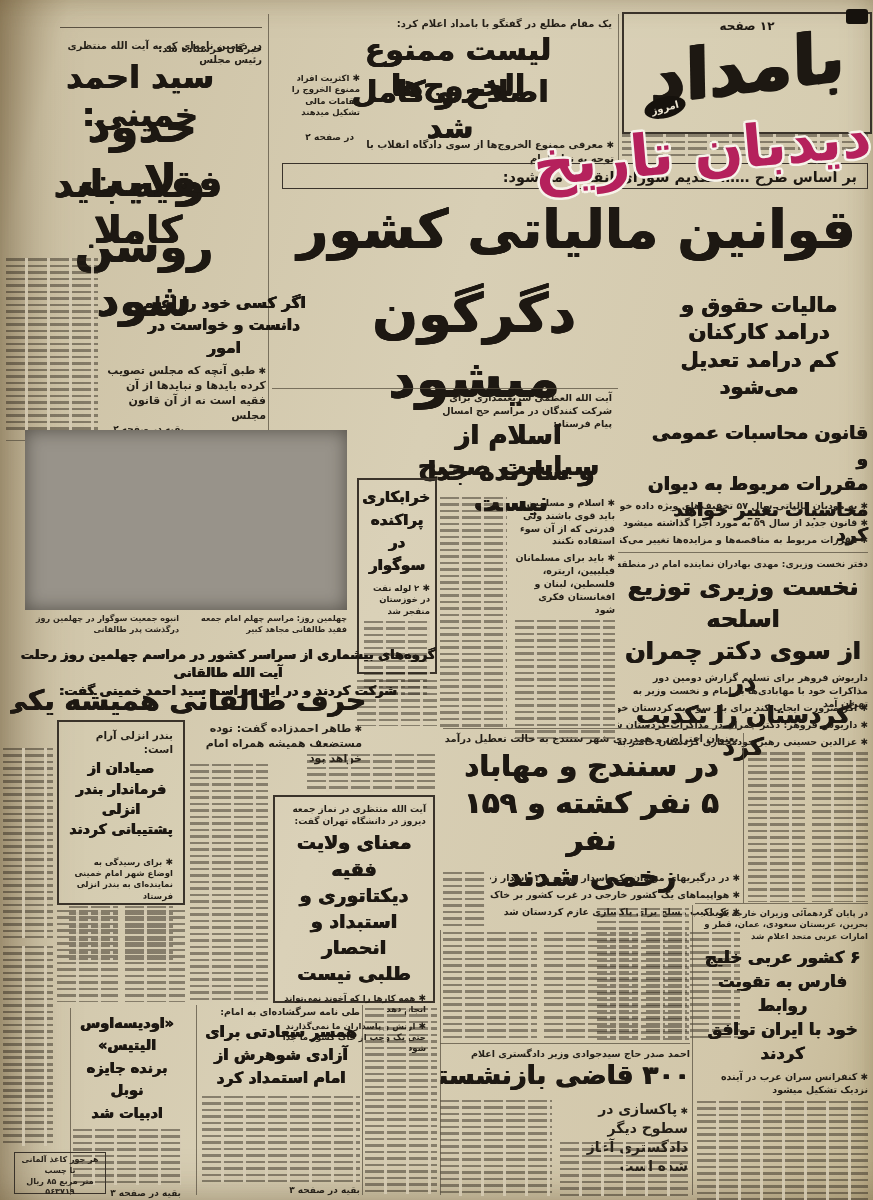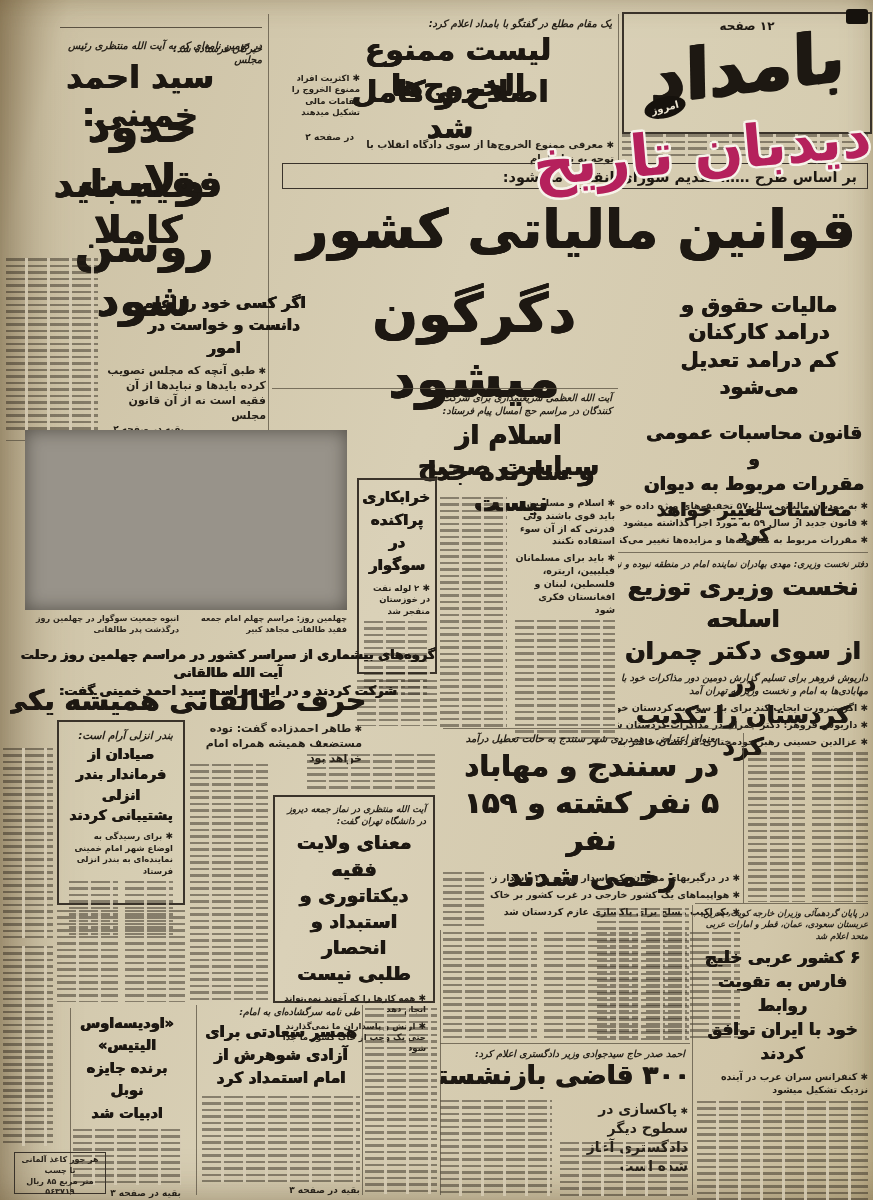--- a/index.html
+++ b/index.html
@@ -7,21 +7,21 @@
   body{background:#a99879;font-family:"DejaVu Sans",sans-serif;}
   .page{position:relative;width:873px;height:1200px;margin:0 auto;overflow:hidden;direction:rtl;
     background:linear-gradient(105deg,#b4a585 0%,#cdc2a5 6%,#d8cfb5 45%,#d2c7aa 85%,#c4b794 100%);
     box-shadow:inset 46px 0 60px -34px rgba(88,66,34,.6), inset -18px 0 36px -24px rgba(110,92,55,.4),
                inset 0 -26px 50px -30px rgba(110,92,55,.45), inset 0 18px 30px -24px rgba(120,100,60,.35);
     color:var(--ink);}
   .abs{position:absolute;}
   .c{text-align:center;} .r{text-align:right;}
   .hl{font-weight:bold;color:var(--ink);letter-spacing:-.5px;line-height:1.2;
       text-shadow:.6px 0 0 currentColor,-.3px 0 0 currentColor;}
-  .k{font-weight:bold;font-size:10.5px;line-height:1.35;color:#241f17;font-style:italic;}
+  .k{font-weight:bold;font-size:10.5px;line-height:1.35;color:#241f17;}
   .b{font-size:9.5px;font-weight:bold;line-height:1.35;color:#241f17;margin-bottom:4px;}
   .b::before{content:"✱ ";font-size:9px;}
   .nw{white-space:nowrap;overflow:hidden;}
   .more{font-size:9px;font-weight:bold;color:#241f17;}
   .box{border:2px solid #3a332a;background:rgba(255,250,235,.06);}
   .vline{position:absolute;width:1px;background:var(--rule);opacity:.75;}
   .hline{position:absolute;height:1px;background:var(--rule);opacity:.75;}
   .greek{background-image:
      repeating-linear-gradient(90deg, rgba(214,204,180,0) 0 19px, rgba(214,204,180,.95) 19px 22px),
      repeating-linear-gradient(180deg, rgba(45,38,28,.52) 0 2.5px, rgba(45,38,28,0) 2.5px 6.5px);
@@ -90,21 +90,21 @@
 
   <div class="abs r" style="left:282px;top:163px;width:586px;height:26px;border:1.5px solid #3a332b;font-size:14.5px;font-weight:bold;line-height:26px;padding-right:10px;box-sizing:border-box;">بر اساس طرح …… تقدیم شورای انقلاب می‌شود:</div>
   <div class="abs hl c" style="left:285px;top:198px;width:583px;font-size:54px;letter-spacing:-2px;">قوانین مالیاتی کشور</div>
   <div class="abs hl c" style="left:298px;top:282px;width:352px;font-size:54px;letter-spacing:-2px;">دگرگون میشود</div>
   <div class="abs hl c" style="left:650px;top:292px;width:218px;font-size:21px;line-height:1.3;">
     <div>مالیات حقوق و</div>
     <div>درامد کارکنان</div>
     <div>کم درامد تعدیل</div>
     <div>می‌شود</div>
   </div>
-  <div class="abs hl c" style="left:640px;top:420px;width:228px;font-size:18.5px;line-height:1.38;">
+  <div class="abs hl c" style="left:640px;top:420px;width:228px;font-size:18.5px;line-height:1.38;text-align:right;">
     <div>قانون محاسبات عمومی و</div>
     <div>مقررات مربوط به دیوان</div>
     <div>محاسبات تغییر خواهد کرد</div>
   </div>
   <div class="abs" style="left:620px;top:500px;width:248px;">
     <div class="b nw">به مودیان مالیاتی سال ۵۷ تخفیف‌های ویژه داده خواهد شد</div>
     <div class="b nw">قانون جدید از سال ۵۹ به مورد اجرا گذاشته میشود</div>
     <div class="b nw">مقررات مربوط به مناقصه‌ها و مزایده‌ها تغییر می‌کند</div>
   </div>
   <div class="hline" style="left:618px;top:552px;width:250px;"></div>
@@ -165,21 +165,21 @@
   <div class="abs b r" style="left:192px;top:722px;width:170px;font-size:11px;">طاهر احمدزاده گفت: توده مستضعف همیشه همراه امام خواهد بود</div>
   <div class="abs greek" style="left:190px;top:764px;width:78px;height:238px;"></div>
   <div class="abs greek" style="left:307px;top:754px;width:128px;height:38px;"></div>
 
   <div class="abs box" style="left:57px;top:720px;width:128px;height:185px;padding:6px 10px;box-sizing:border-box;">
     <div class="k r" style="font-size:10.5px;">بندر انزلی آرام است:</div>
     <div class="hl c" style="font-size:14px;line-height:1.45;margin-top:2px;">
       <div>صیادان از فرماندار بندر</div>
       <div>انزلی پشتیبانی کردند</div>
     </div>
-    <div class="b" style="font-size:8.5px;margin-top:5px;">برای رسیدگی به اوضاع شهر امام خمینی نماینده‌ای به بندر انزلی فرستاد</div>
+    <div class="b" style="font-size:8.5px;margin-top:16px;">برای رسیدگی به اوضاع شهر امام خمینی نماینده‌ای به بندر انزلی فرستاد</div>
     <div class="gwrap" style="height:58px;margin-top:3px;">
       <div class="greek"></div>
       <div class="greek"></div>
     </div>
   </div>
   <div class="abs gwrap" style="left:57px;top:910px;width:128px;height:92px;">
     <div class="greek"></div>
       <div class="greek"></div>
   </div>
 

